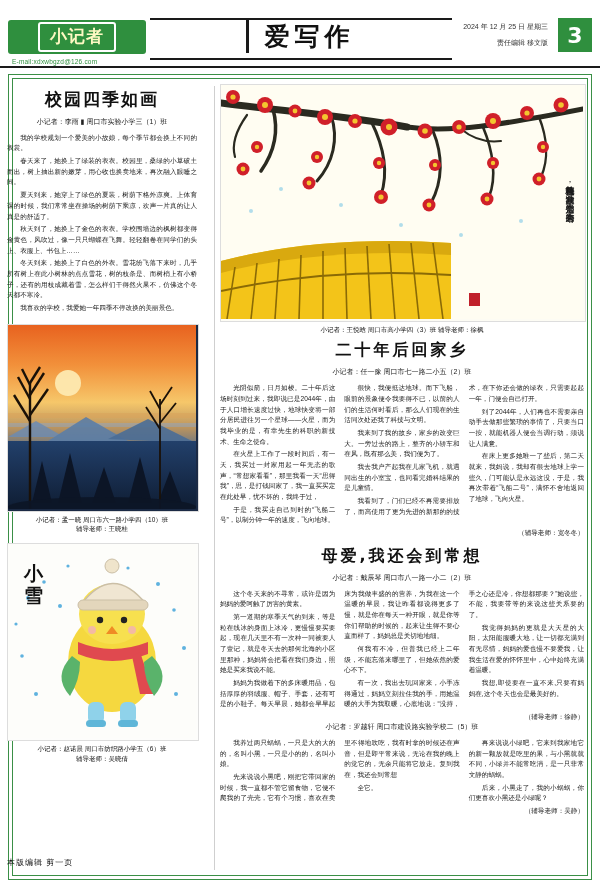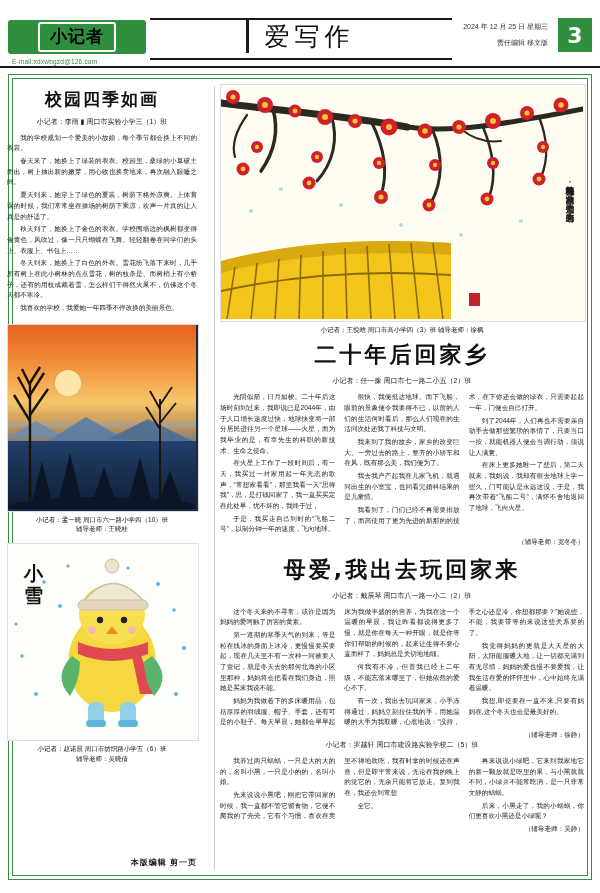--- a/index.html
+++ b/index.html
@@ -25,21 +25,21 @@
   .logo-box{
     position:absolute;left:8px;top:20px;
     width:138px;height:34px;
     background:#2f8f3e;
     border-radius:3px;
     display:flex;align-items:center;justify-content:center;
   }
   .logo-inner{
     border:2px solid #fff;
     border-radius:3px;
-    color:#000000;
+    color:#fef9c3;
     font-size:17px;
     font-weight:bold;
     letter-spacing:1px;
     padding:1px 10px 2px 10px;
     font-family:"DejaVu Sans", sans-serif;
   }
   .logo-email{
     position:absolute;left:12px;top:58px;
     font-size:6.5px;color:#2f8f3e;
     letter-spacing:.2px;
@@ -48,21 +48,21 @@
     position:absolute;left:150px;top:14px;width:300px;height:44px;
     display:flex;align-items:center;justify-content:center;
   }
   .mast-rule-top{
     position:absolute;left:150px;top:18px;width:302px;height:2px;background:#1a1a1a;
   }
   .mast-rule-bot{
     position:absolute;left:150px;top:58px;width:302px;height:2px;background:#1a1a1a;
   }
   .mast-title{
-    font-size:25px;font-weight:normal;letter-spacing:5px;
+    font-size:25px;font-weight:bold;letter-spacing:5px;
     font-family:"DejaVu Sans", sans-serif;
     padding-left:16px;
     border-left:3px solid #1a1a1a;
   }
   .mast-date{
     position:absolute;right:52px;top:22px;
     font-size:7px;color:#333;text-align:right;line-height:1.5;
   }
   .mast-editors{
     position:absolute;right:52px;top:38px;
@@ -94,21 +94,21 @@
   }
   .vrule{
     position:absolute;left:214px;top:86px;width:1px;height:784px;background:#cfcfcf;
   }
   
   .art-title{
     text-align:center;font-weight:bold;
     font-family:"DejaVu Sans", sans-serif;
   }
   .t1{font-size:17px;letter-spacing:2px;margin:4px 0 6px;}
-  .t2{font-size:22px;letter-spacing:3px;margin:15px 0 6px;}
+  .t2{font-size:16px;letter-spacing:3px;margin:15px 0 6px;}
   .byline{
     text-align:center;font-size:7px;color:#222;margin-bottom:6px;line-height:1.4;
   }
   
   .bodytext{
     font-size:6.6px;line-height:1.62;text-align:justify;color:#1a1a1a;
   }
   .bodytext p{margin:0 0 2px;text-indent:2em;}
   .three-col{
     column-count:3;column-gap:9px;
@@ -128,22 +128,22 @@
     position:absolute;right:8px;bottom:22px;
     writing-mode:vertical-rl;text-orientation:upright;
     font-size:9px;line-height:1.65;color:#1a1a1a;height:120px;
     font-family:"DejaVu Serif", serif;
   }
   
   .sunset{width:100%;height:186px;position:relative;background:#1b2a44;}
   .snowbird{width:100%;height:196px;position:relative;background:#fdfdfb;}
   
   .endnote{
-    position:absolute;left:0;bottom:4px;width:190px;text-align:right;
-    font-size:8px;font-weight:bold;letter-spacing:1px;
+    position:absolute;left:0;bottom:4px;width:190px;text-align:left;
+    font-size:8px;font-weight:normal;letter-spacing:1px;
   }
 </style>
 </head>
 <body>
 
 <div class="page">
 
   <div class="masthead">
     <div class="logo-box">
       <div class="logo-inner">小记者</div>
@@ -446,21 +446,21 @@
       <p>于是，我买走自己到时的“飞船二号”，以制分钟一年的速度，飞向地球。</p>
       <p>很快，我便抵达地球。而下飞船，眼前的景象便令我要得不已，以前的人们的生活何时看后，那么人们现在的生活同次处还我了科技与文明。</p>
       <p>我来到了我的故乡，家乡的改变巨大。一旁过去的路上，整齐的小轿车和在风，既有那么美，我们便为了。</p>
       <p>我去我户产起我在儿家飞机，就遇同出生的小室宝，也同看完婚科结果的是儿童情。</p>
       <p>我看到了，门们已经不再需要排放了，而高使用了更为先进的新那的的技术，在下你还会做的绿衣，只需要起起一年，门便会自己打开。</p>
       <p>到了2044年，人们再也不需要亲自动手去做那些繁琐的事情了，只要当口一按，就能机器人便会当调行动，须说让人满意。</p>
       <p>在床上更多她唯一了些后，第二天就来，我妈说，我却有很去地球上学一些久，门可能认是永远这没，于是，我再次带着“飞船二号”，满怀不舍地返回了地球，飞向火星。</p>
     </div>
     <div class="tutor">（辅导老师：宽冬冬）</div>
 
-    <div class="art-title t2" style="margin-top:8px">母爱,我出去玩回家来</div>
+    <div class="art-title t2" style="margin-top:8px">母爱,我还会到常想</div>
     <div class="byline">小记者：戴辰琴  周口市八一路一小二（2）班</div>
     <div class="bodytext three-col">
       <p>这个冬天来的不寻常，或许是因为妈妈的爱呵触了厉害的黄素。</p>
       <p>第一道期的寒季天气的到来，等是粒在线冰的身面上冰冷，更慢慢要买要起，现在几天里不有一次种一同被要人了壹记，就是冬天去的那何北海的小区里那种，妈妈将会把看在我们身边，照她是买来我说不能。</p>
       <p>妈妈为我做着下的多床暖用品，包括厚厚的羽绒服、帽子、手套，还有可是的小鞋子。每天早晨，她都会早早起床为我做丰盛的的营养，为我在这一个温暖的早晨，我让昨看都说得更多了慢，就是你在每天一种开眼，就是你等你们帮助的时候的，起来让生得不要心直而样了，妈妈总是关切地地细。</p>
       <p>何我有不冷，但普我已经上二年级，不能忘落来哪里了，但她依然的爱心不下。</p>
       <p>有一次，我出去玩回家来，小手冻得通过，妈妈立刻拉住我的手，用她温暖的大手为我取暖，心底地说：“没持，手之心还是冷，你想都那要？”她说些，不能，我要带等的来说这些关系要的了。</p>
       <p>我觉得妈妈的更就是大天星的大阳，太阳能服暖大地，让一切都充满到有无尽情，妈妈的爱也慢不要爱我，让我生活在爱的怀怀里中，心中始终充满着温暖。</p>
       <p>我想,即使要在一直不来,只要有妈妈在,这个冬天也会是最美好的。</p>
     </div>

